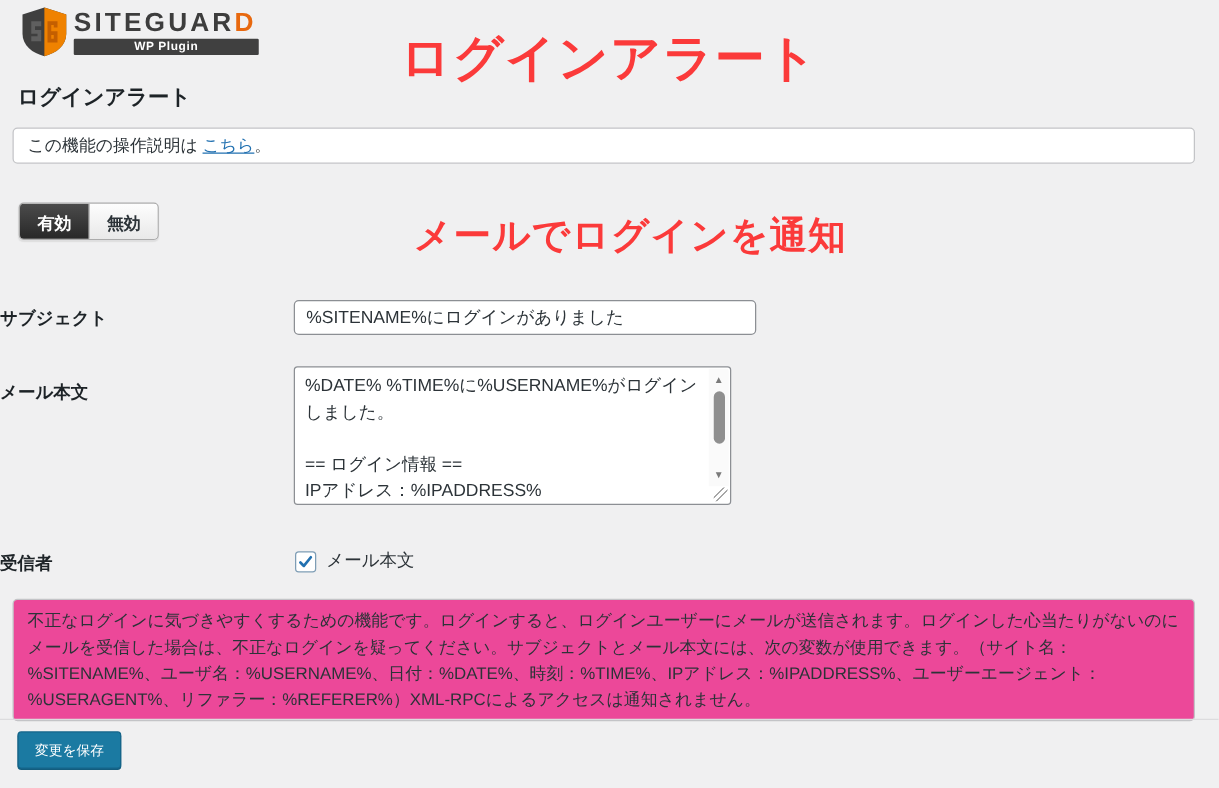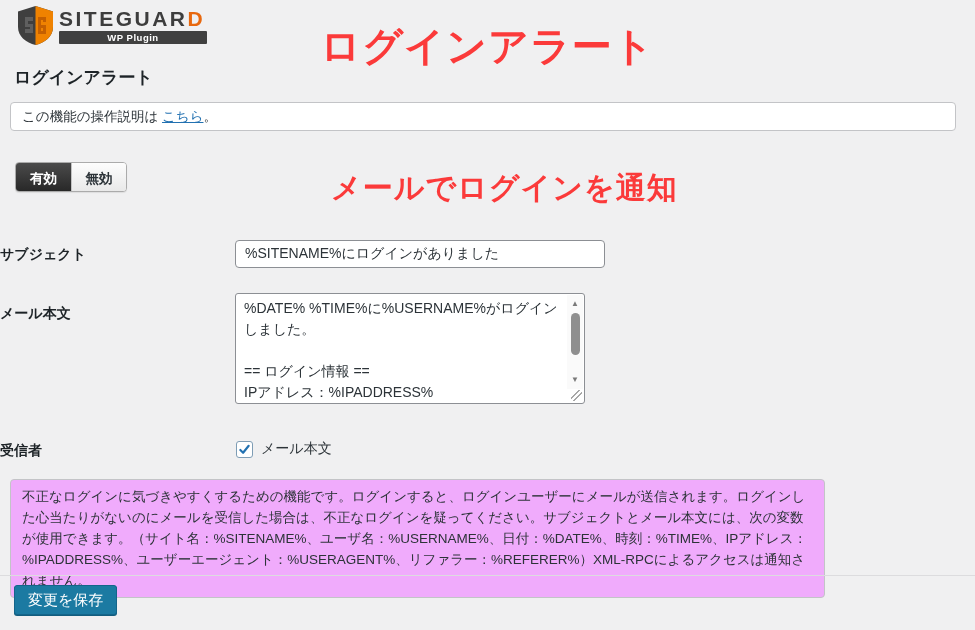--- a/index.html
+++ b/index.html
@@ -93,31 +93,31 @@
   .checkbox-row{position:absolute;left:236px;top:440px;display:flex;align-items:center;cursor:pointer;}
   .checkbox{
     width:17px;height:17px;box-sizing:border-box;background:#fff;
     border:1px solid #7e9db5;border-radius:3px;display:flex;align-items:center;justify-content:center;
   }
   .checkbox svg{display:block;}
   .checkbox-label{margin-left:8px;font-size:14px;color:#2c3338;}
 
   
   .desc-box{
-    position:absolute;left:10px;top:479px;width:815px;box-sizing:border-box;
-    background:#f0abfc;border:1px solid #c3c4c7;border-radius:4px;
+    position:absolute;left:10px;top:479px;width:946px;box-sizing:border-box;
+    background:#ec4899;border:1px solid #c3c4c7;border-radius:4px;
     padding:6px 11px;font-size:13.5px;line-height:21px;color:#2c3338;
   }
   .divider{position:absolute;left:0;top:575px;width:975px;height:0;border-top:1px solid #dcdcde;}
 
   
   .save-btn{
     position:absolute;left:14px;top:585px;height:28px;padding:0 13px;
     background:#1b7aa2;border:1px solid #14658a;border-radius:3px;
-    color:#fff;font-size:15px;font-weight:400;display:flex;align-items:center;
+    color:#fff;font-size:11px;font-weight:400;display:flex;align-items:center;
     cursor:pointer;box-shadow:0 1px 0 #135d7e;
     font-family:"Liberation Sans","DejaVu Sans",sans-serif;
   }
 </style>
 </head>
 <body>
 
 <div class="stage">
 
   <div class="logo">

